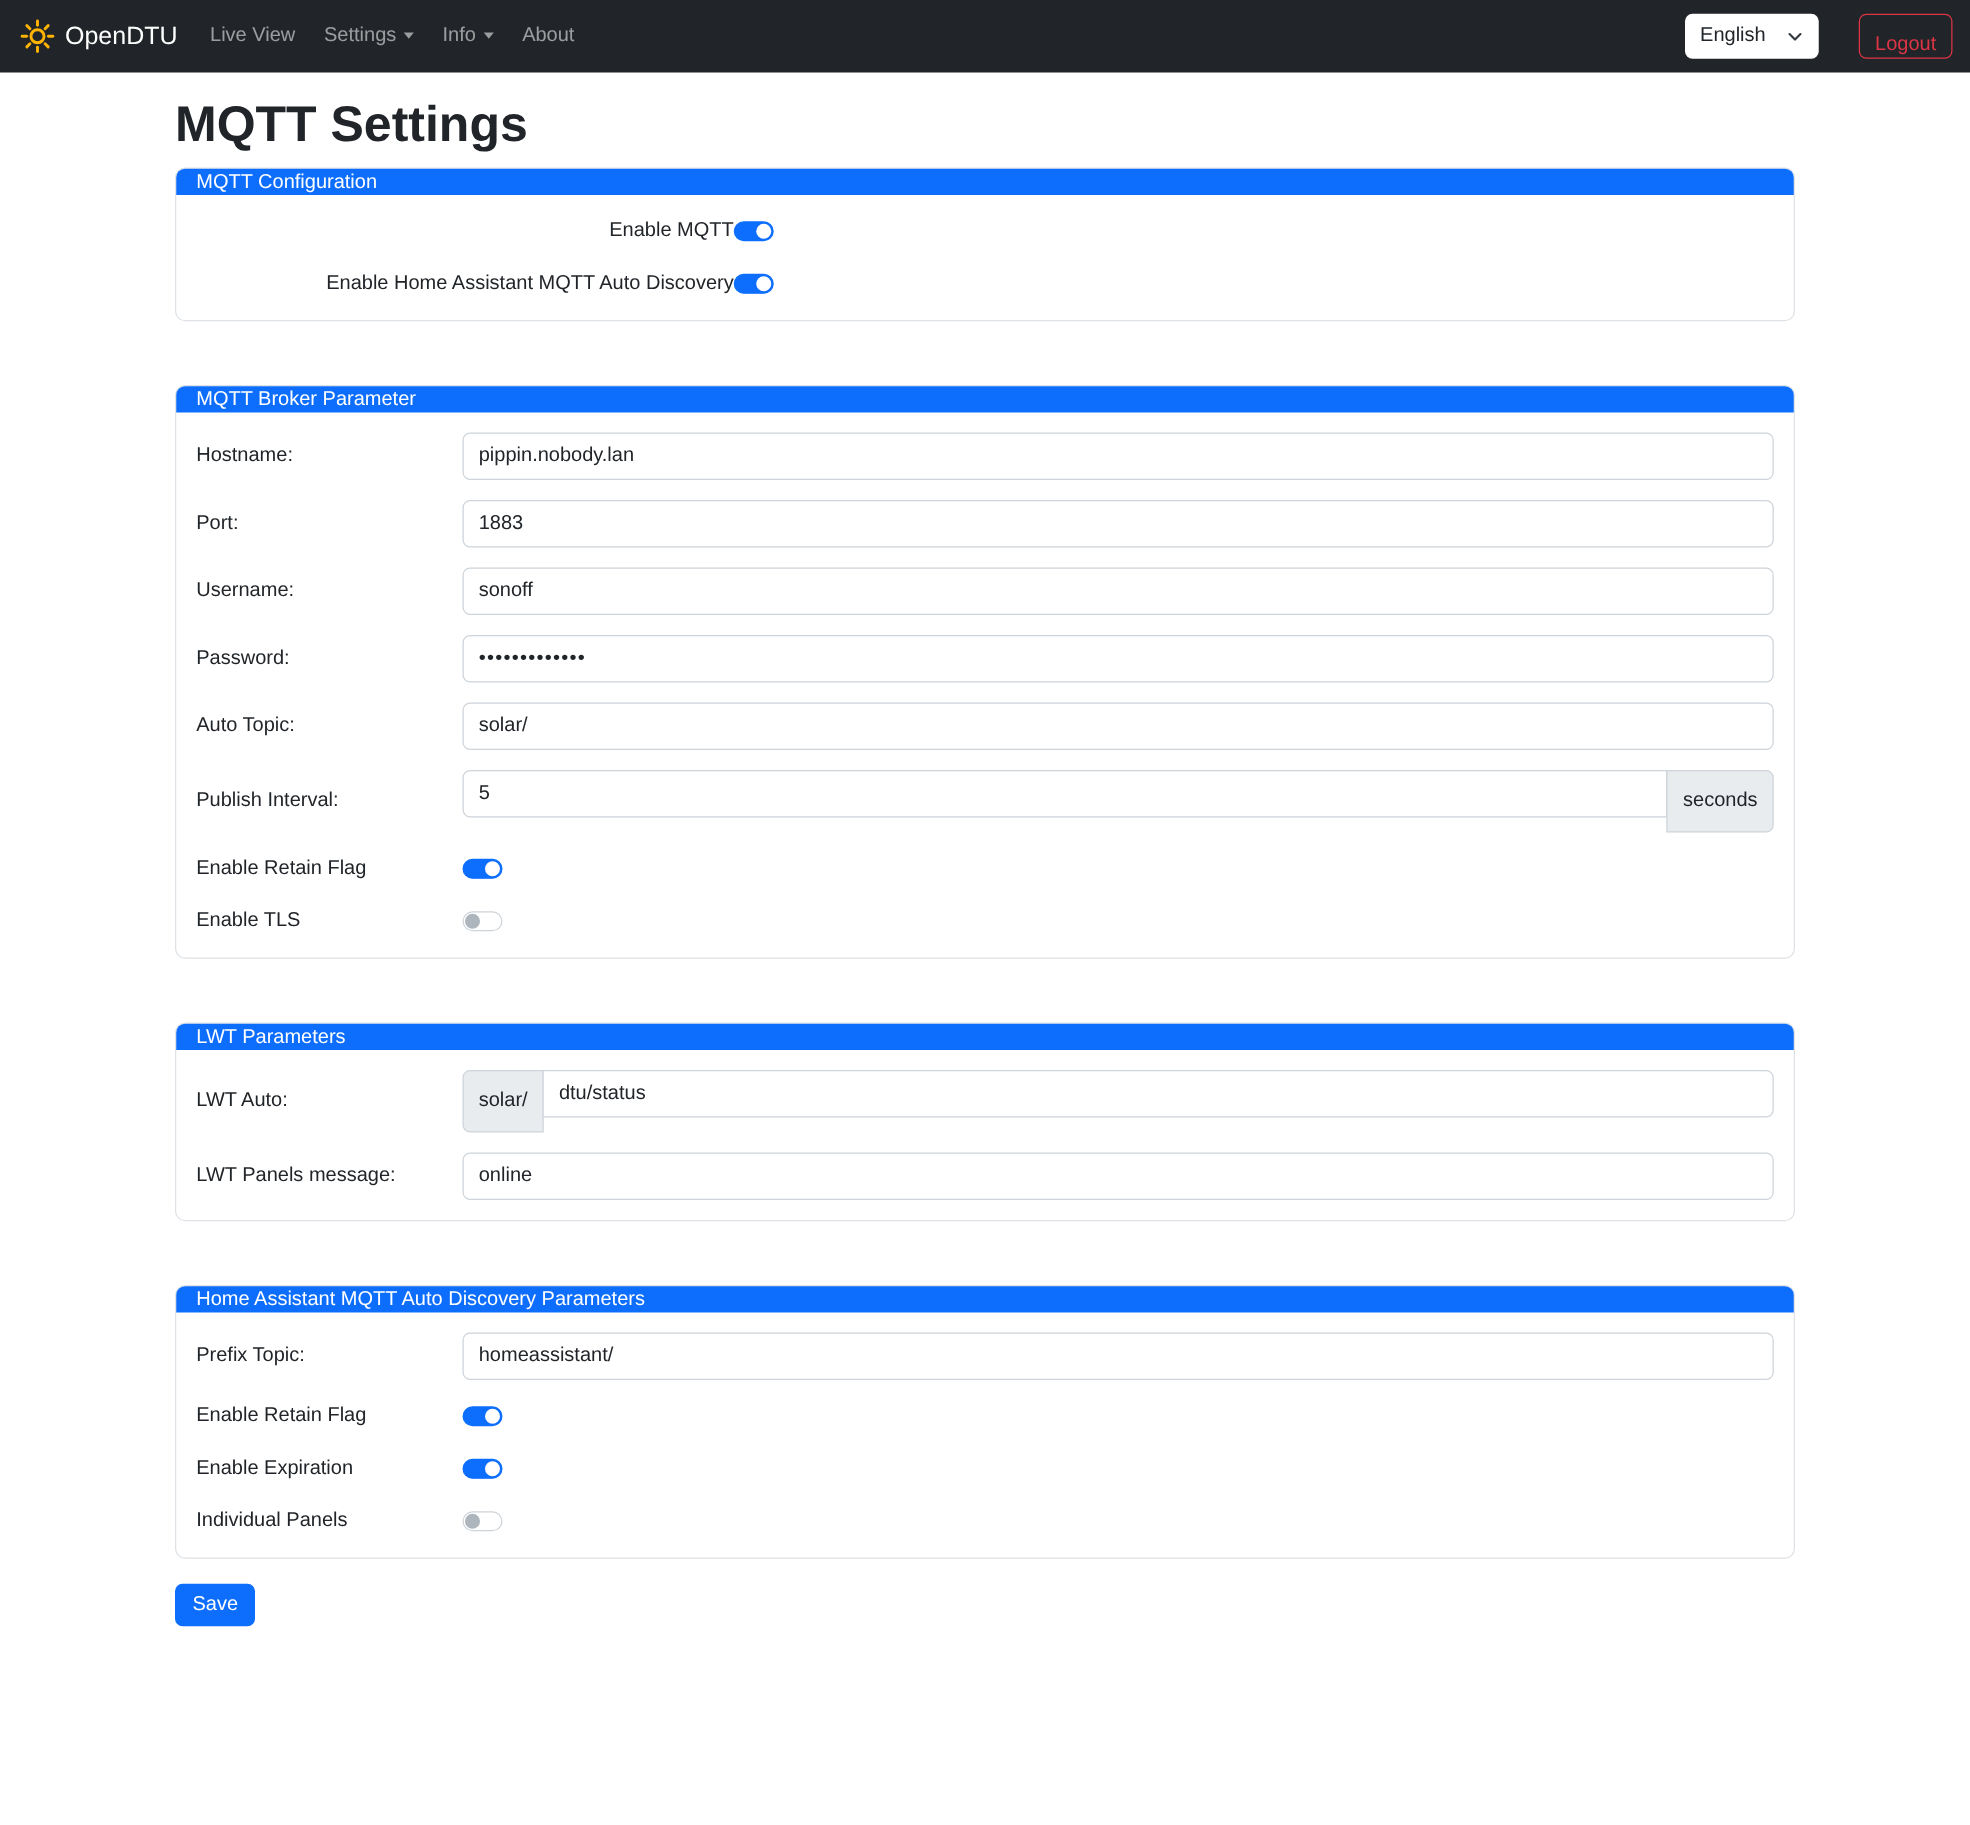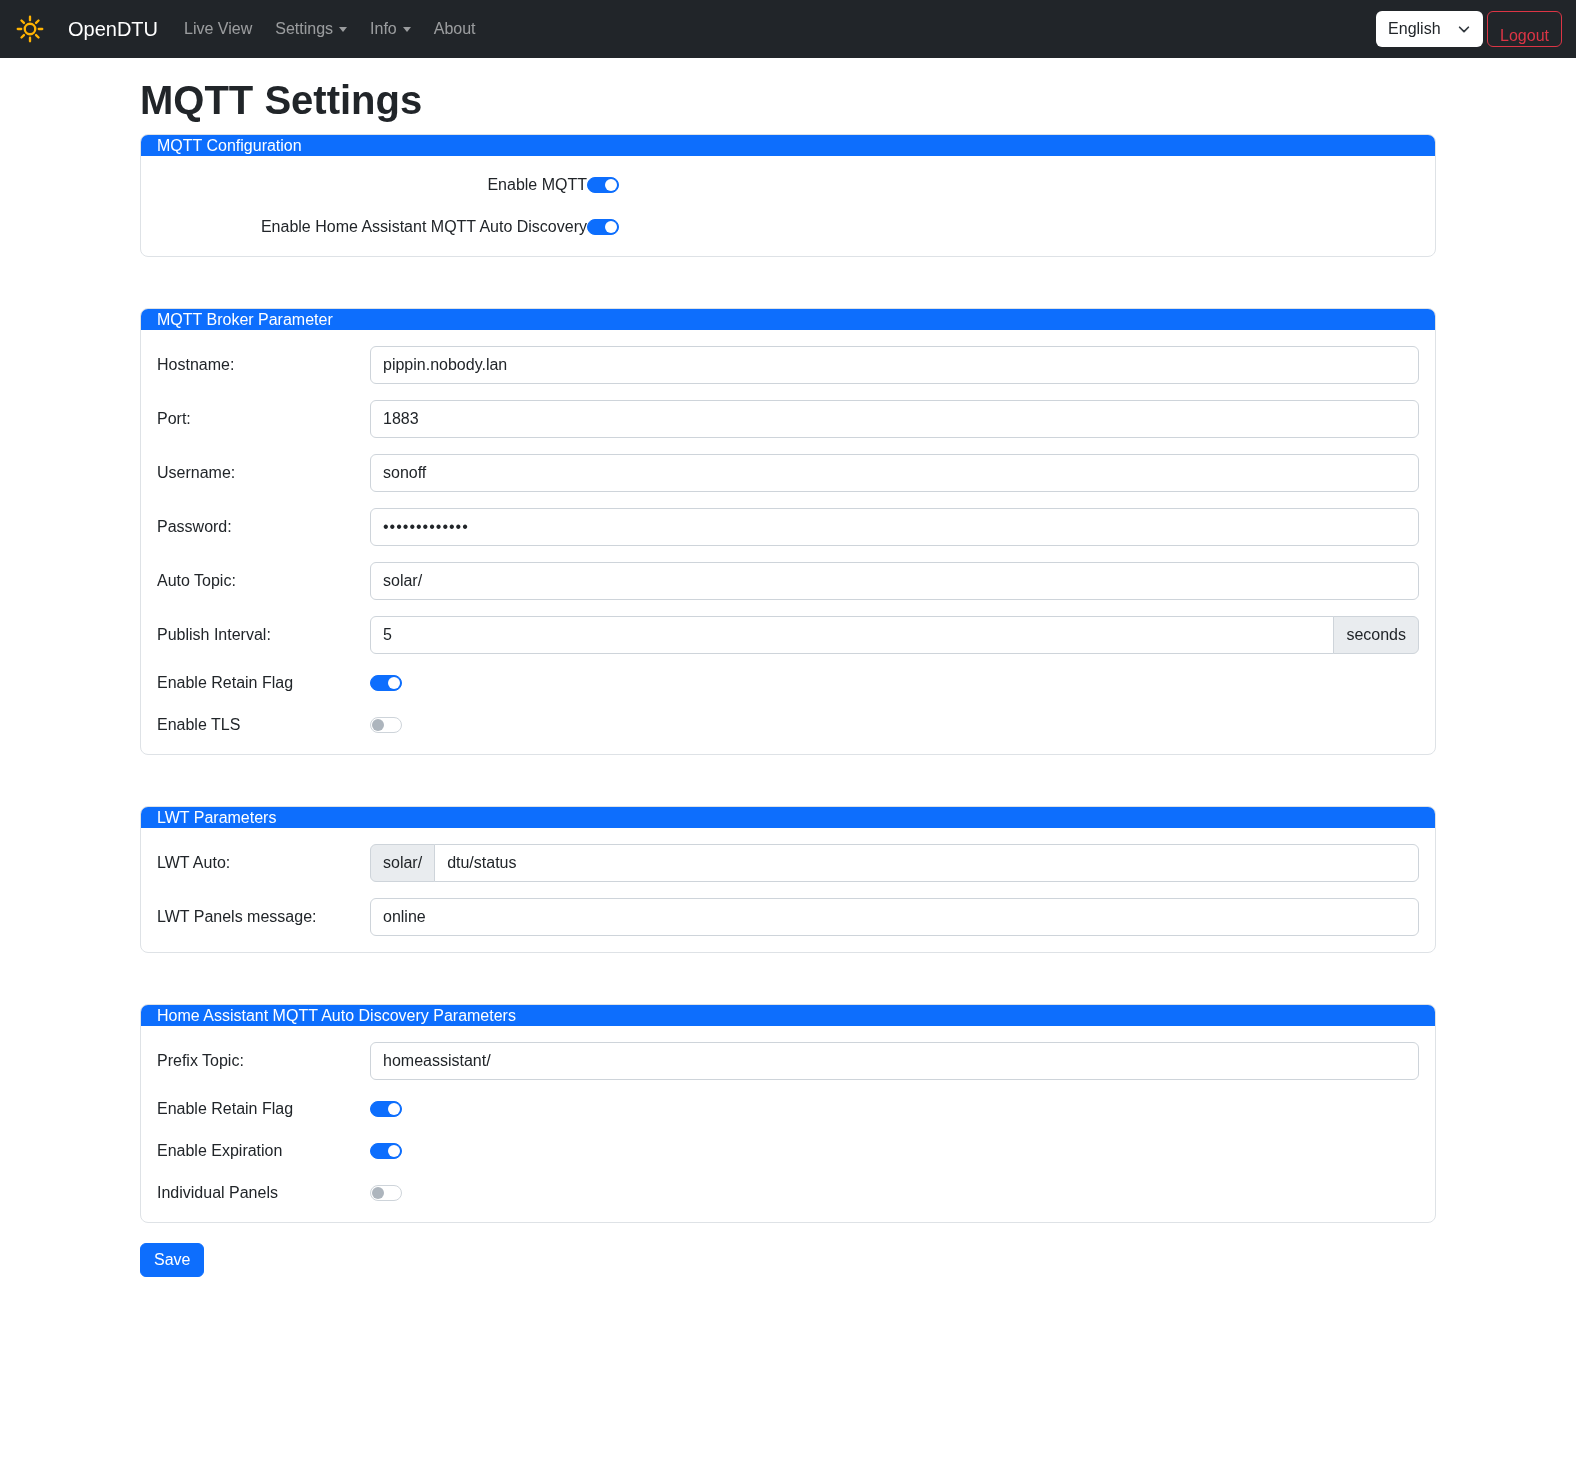--- a/index.html
+++ b/index.html
@@ -11,35 +11,35 @@
     font-size: 16px; color: #212529;
   }
 
   
   .navbar {
     height: 58px; background: #212529;
     display: flex; align-items: center;
     padding: 0 14px 0 16px;
   }
   .brand {
-    display: flex; align-items: center; gap: 24px;
+    display: flex; align-items: center; gap: 8px;
     color: #ffffff; font-size: 20px; font-weight: 400;
     margin-right: 18px; cursor: pointer; white-space: nowrap;
   }
   .nav-links { display: flex; align-items: center; }
   .nav-link {
     color: rgba(255,255,255,0.55); padding: 8px 8px; margin-right: 7px;
     cursor: pointer; white-space: nowrap; font-size: 16px;
   }
   .caret {
     display: inline-block; margin-left: 6px; vertical-align: 2px;
     border-left: 4.5px solid transparent; border-right: 4.5px solid transparent;
     border-top: 5px solid rgba(255,255,255,0.55);
   }
-  .nav-right { margin-left: auto; display: flex; align-items: flex-end; gap: 4px; }
+  .nav-right { margin-left: auto; display: flex; align-items: flex-end; gap: 32px; }
   .lang-select {
     width: 107px; height: 36px; background: #ffffff; border-radius: 6px;
     display: flex; align-items: center; justify-content: space-between;
     padding: 0 12px; color: #212529; cursor: pointer;
   }
   .logout-btn {
     height: 36px; background: transparent; border: 1px solid #dc3545;
     color: #dc3545; border-radius: 6px; padding: 15px 12px; font-size: 16px;
     font-family: inherit; cursor: pointer;
   }
@@ -71,21 +71,21 @@
 
   .form-input {
     flex: 1; height: 38px; min-width: 0;
     border: 1px solid #ced4da; border-radius: 6px;
     padding: 6px 12px; font-size: 16px; color: #212529;
     font-family: inherit; background: #fff;
   }
   .input-group { display: flex; flex: 1; }
   .input-group .form-input { flex: 1; }
   .ig-prefix, .ig-suffix {
-    height: 38px; background: #e9ecef; border: 1px solid #ced4da;
+    height: 50px; background: #e9ecef; border: 1px solid #ced4da;
     padding: 6px 12px; font-size: 16px; color: #212529;
     display: flex; align-items: center; white-space: nowrap;
   }
   .ig-prefix { border-radius: 6px 0 0 6px; }
   .ig-suffix { border-radius: 0 6px 6px 0; margin-left: -1px; }
   .ig-prefix + .form-input { border-radius: 0 6px 6px 0; margin-left: -1px; }
   .has-suffix .form-input { border-radius: 6px 0 0 6px; }
 
   
   .switch {

